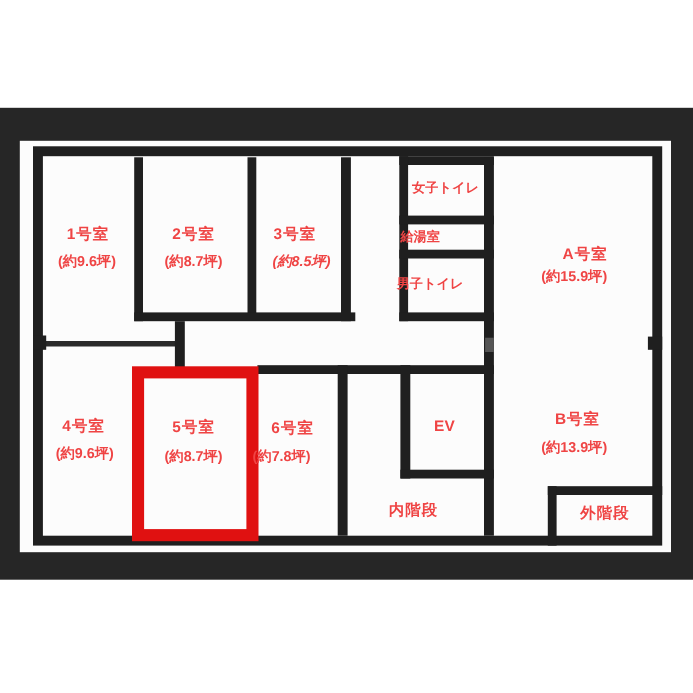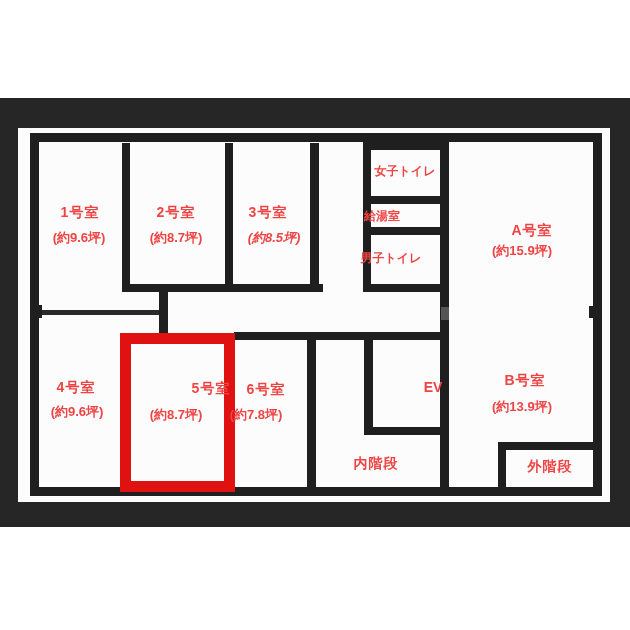--- a/index.html
+++ b/index.html
@@ -52,21 +52,21 @@
     transform: translate(-50%, -50%);
     color: #ef4444;
     white-space: nowrap;
     z-index: 10;
     text-align: left;
   }
   .room-name { font-size: 14px; font-weight: 700; letter-spacing: 1px; }
   .room-size { font-size: 13px; font-weight: 700; }
   .facility  { font-size: 12px; font-weight: 600; }
   .stairs    { font-size: 14px; font-weight: 600; letter-spacing: 1px; }
-  .ev        { font-size: 14px; font-weight: 600; margin-left: 29px; }
+  .ev        { font-size: 14px; font-weight: 600; }
 </style>
 </head>
 <body>
 
 <div id="stage">
 
   <div class="photo-bg"></div>
 
   <div class="paper"></div>
 
@@ -110,21 +110,21 @@
 
   <span class="lbl room-name" style="left:268px; top:213px;">3号室</span>
   <span class="lbl room-size" style="left:274px; top:238px;font-style:italic;">(約8.5坪)</span>
 
   <span class="lbl room-name" style="left:532px; top:213px;margin-top:18px;">A号室</span>
   <span class="lbl room-size" style="left:522px; top:239px;margin-top:12px;">(約15.9坪)</span>
 
   <span class="lbl room-name" style="left:76px;  top:388px;">4号室</span>
   <span class="lbl room-size" style="left:77px;  top:412px;">(約9.6坪)</span>
 
-  <span class="lbl room-name" style="left:176px; top:389px;margin-left:35px;">5号室</span>
+  <span class="lbl room-name" style="left:176px; top:389px;">5号室</span>
   <span class="lbl room-size" style="left:176px; top:415px;">(約8.7坪)</span>
 
   <span class="lbl room-name" style="left:266px; top:390px;">6号室</span>
   <span class="lbl room-size" style="left:256px; top:415px;">(約7.8坪)</span>
 
   <span class="lbl room-name" style="left:525px; top:381px;">B号室</span>
   <span class="lbl room-size" style="left:522px; top:407px;">(約13.9坪)</span>
 
   <span class="lbl facility" style="left:405px; top:171px;">女子トイレ</span>
   <span class="lbl facility" style="left:382px; top:216px;">給湯室</span>

